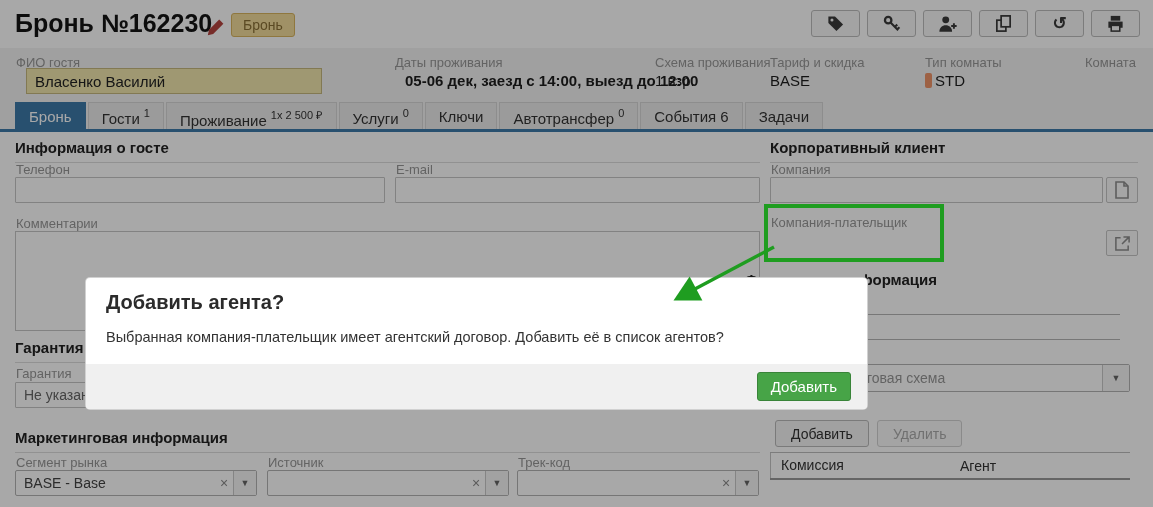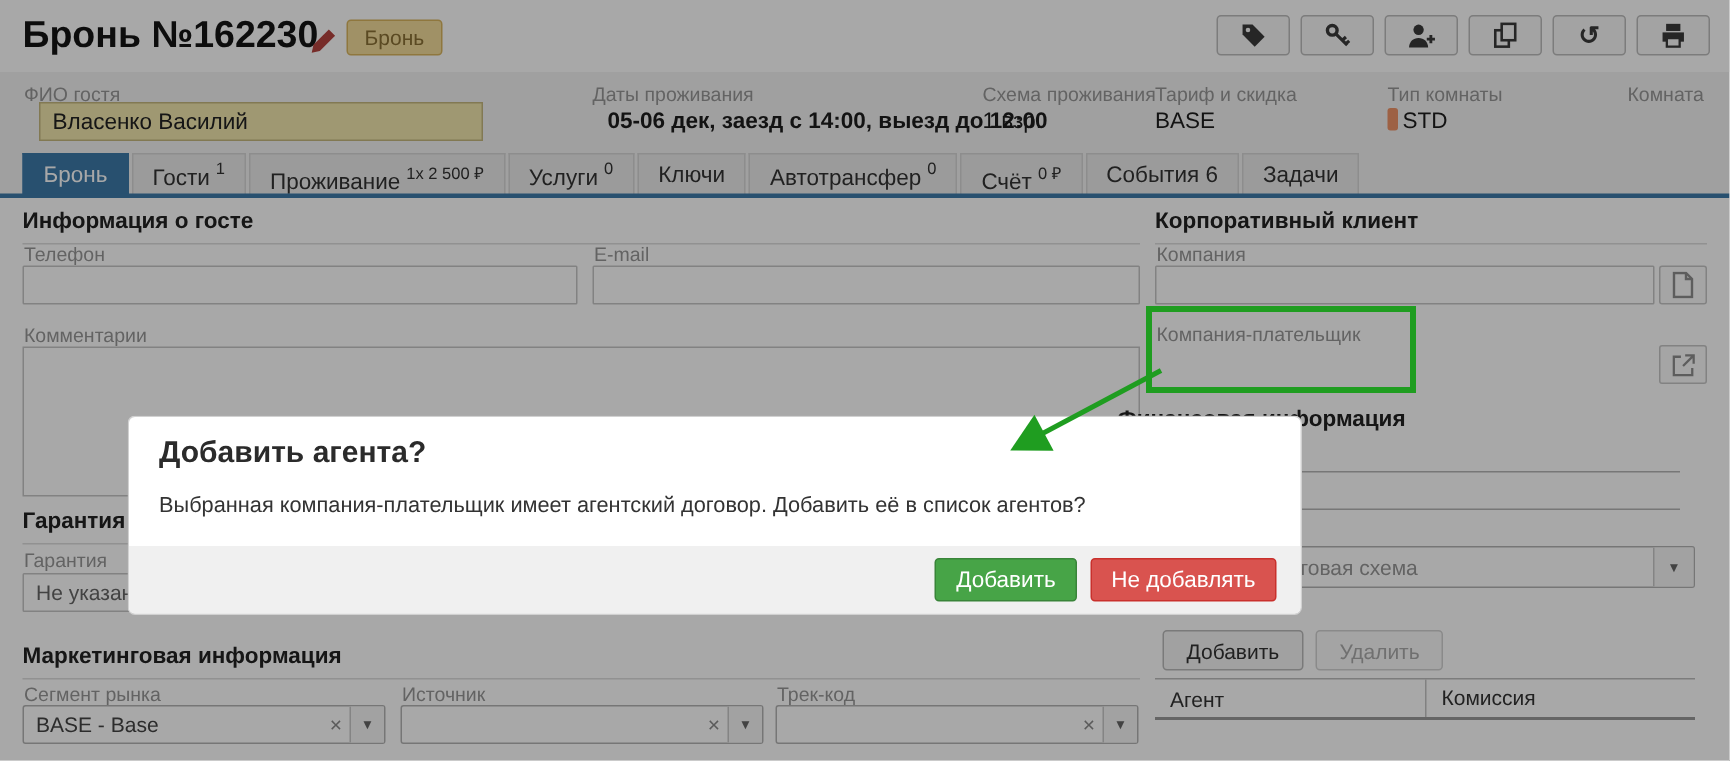--- a/index.html
+++ b/index.html
@@ -152,21 +152,20 @@
   <div class="flabel" style="left:1085px;top:55px;">Комната</div>
   <div class="fvalue" style="left:1085px;top:72px;"></div>
 
   <div class="tabbar">
     <div class="tab active"><span>Бронь</span></div>
     <div class="tab"><span>Гости</span><sup>1</sup></div>
     <div class="tab"><span>Проживание</span><sup>1x 2 500 ₽</sup></div>
     <div class="tab"><span>Услуги</span><sup>0</sup></div>
     <div class="tab"><span>Ключи</span></div>
     <div class="tab"><span>Автотрансфер</span><sup>0</sup></div>
-    <div class="tab"><span>Счёт</span><sup>0 ₽</sup></div>
     <div class="tab"><span>События 6</span></div>
     <div class="tab"><span>Задачи</span></div>
   </div>
   <div class="tab-underline"></div>
 
   <div class="section-h" style="left:15px;top:139px;width:745px;">Информация о госте</div>
 
   <div class="flabel" style="left:16px;top:162px;">Телефон</div>
   <input class="inp" style="left: 15px; top: 177px; width: 370px;">
 
@@ -229,33 +228,32 @@
   <div class="taxsel">
     <span class="ph">Налоговая схема</span>
     <span class="arrow">▼</span>
   </div>
 
   <button class="gray-btn" style="left:775px;top:420px;">Добавить</button>
   <button class="gray-btn disabled" style="left:877px;top:420px;">Удалить</button>
 
   <div class="agents-table">
     <div class="hrow">
+      <div class="hcell c2">Комиссия</div>
       <div class="hcell c1">Агент</div>
-      <div class="hcell c2">Комиссия</div>
     </div>
   </div>
 
   <div class="dim-overlay"></div>
 
   <div class="modal">
     <div class="modal-title">Добавить агента?</div>
     <div class="modal-body">Выбранная компания-плательщик имеет агентский договор. Добавить её в список агентов?</div>
     <div class="modal-footer">
       <button class="btn btn-confirm">Добавить</button>
-      <button class="btn btn-cancel">Не добавлять</button>
     </div>
   </div>
 
   <svg class="annotation" width="1153" height="507" viewBox="0 0 1153 507">
     <defs>
       <marker id="ah" markerWidth="9" markerHeight="9" refX="6.5" refY="4.5" orient="auto">
         <path d="M0.5,0.5 L8,4.5 L0.5,8.5 z" fill="#1f9d20"></path>
       </marker>
     </defs>
     <rect x="766" y="206" width="176" height="54" fill="none" stroke="#1f9d20" stroke-width="4"></rect>

